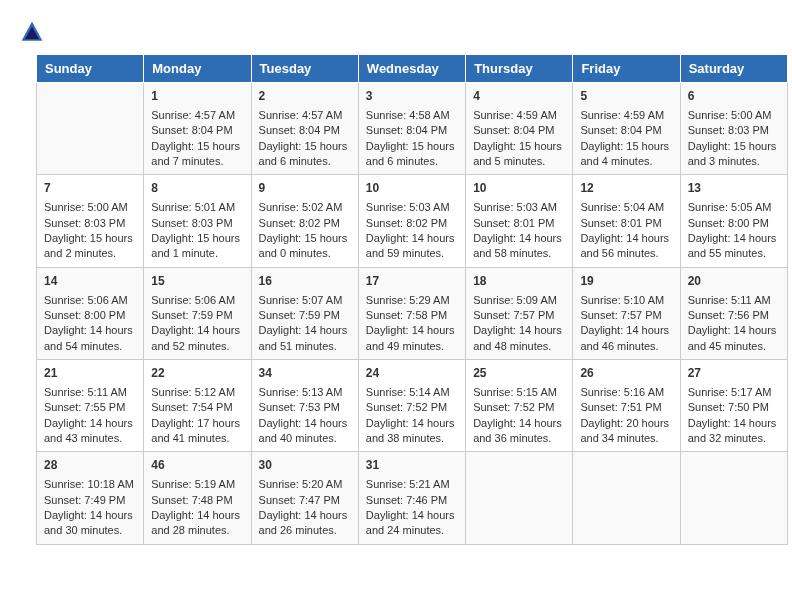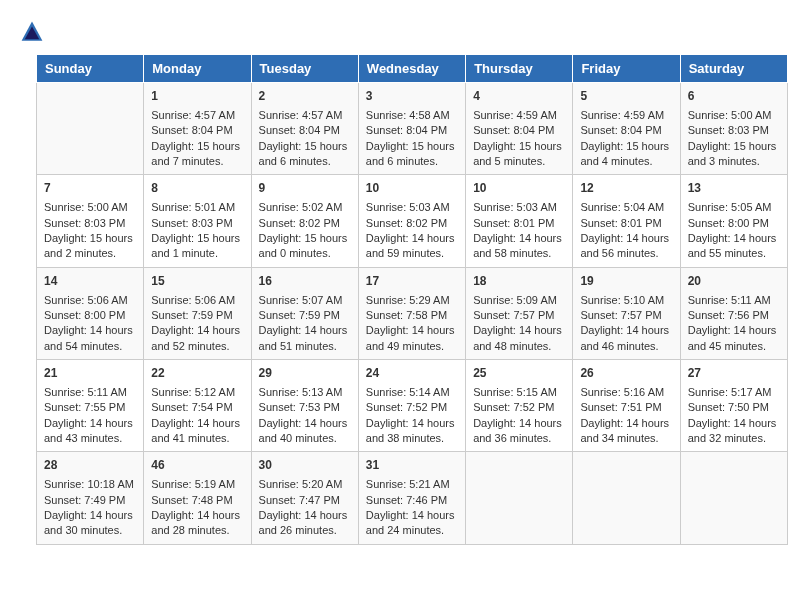--- a/index.html
+++ b/index.html
@@ -197,37 +197,37 @@
           <div class="cell-content"><span>Sunrise: 5:11 AM</span><br><span>Sunset: 7:56 PM</span><br><span>Daylight: 14 hours and 45 minutes.</span></div>
         </td>
       </tr>
       <tr>
         <td>
           <span class="day-number">21</span>
           <div class="cell-content"><span>Sunrise: 5:11 AM</span><br><span>Sunset: 7:55 PM</span><br><span>Daylight: 14 hours and 43 minutes.</span></div>
         </td>
         <td>
           <span class="day-number">22</span>
-          <div class="cell-content"><span>Sunrise: 5:12 AM</span><br><span>Sunset: 7:54 PM</span><br><span>Daylight: 14 hours and 41 minutes.</span></div>
-        </td>
-        <td>
-          <span class="day-number">29</span>
+          <div class="cell-content"><span>Sunrise: 5:12 AM</span><br><span>Sunset: 7:54 PM</span><br><span>Daylight: 17 hours and 41 minutes.</span></div>
+        </td>
+        <td>
+          <span class="day-number">34</span>
           <div class="cell-content"><span>Sunrise: 5:13 AM</span><br><span>Sunset: 7:53 PM</span><br><span>Daylight: 14 hours and 40 minutes.</span></div>
         </td>
         <td>
           <span class="day-number">24</span>
           <div class="cell-content"><span>Sunrise: 5:14 AM</span><br><span>Sunset: 7:52 PM</span><br><span>Daylight: 14 hours and 38 minutes.</span></div>
         </td>
         <td>
           <span class="day-number">25</span>
           <div class="cell-content"><span>Sunrise: 5:15 AM</span><br><span>Sunset: 7:52 PM</span><br><span>Daylight: 14 hours and 36 minutes.</span></div>
         </td>
         <td>
           <span class="day-number">26</span>
-          <div class="cell-content"><span>Sunrise: 5:16 AM</span><br><span>Sunset: 7:51 PM</span><br><span>Daylight: 14 hours and 34 minutes.</span></div>
+          <div class="cell-content"><span>Sunrise: 5:16 AM</span><br><span>Sunset: 7:51 PM</span><br><span>Daylight: 20 hours and 34 minutes.</span></div>
         </td>
         <td>
           <span class="day-number">27</span>
           <div class="cell-content"><span>Sunrise: 5:17 AM</span><br><span>Sunset: 7:50 PM</span><br><span>Daylight: 14 hours and 32 minutes.</span></div>
         </td>
       </tr>
       <tr>
         <td>
           <span class="day-number">28</span>
           <div class="cell-content"><span>Sunrise: 10:18 AM</span><br><span>Sunset: 7:49 PM</span><br><span>Daylight: 14 hours and 30 minutes.</span></div>

